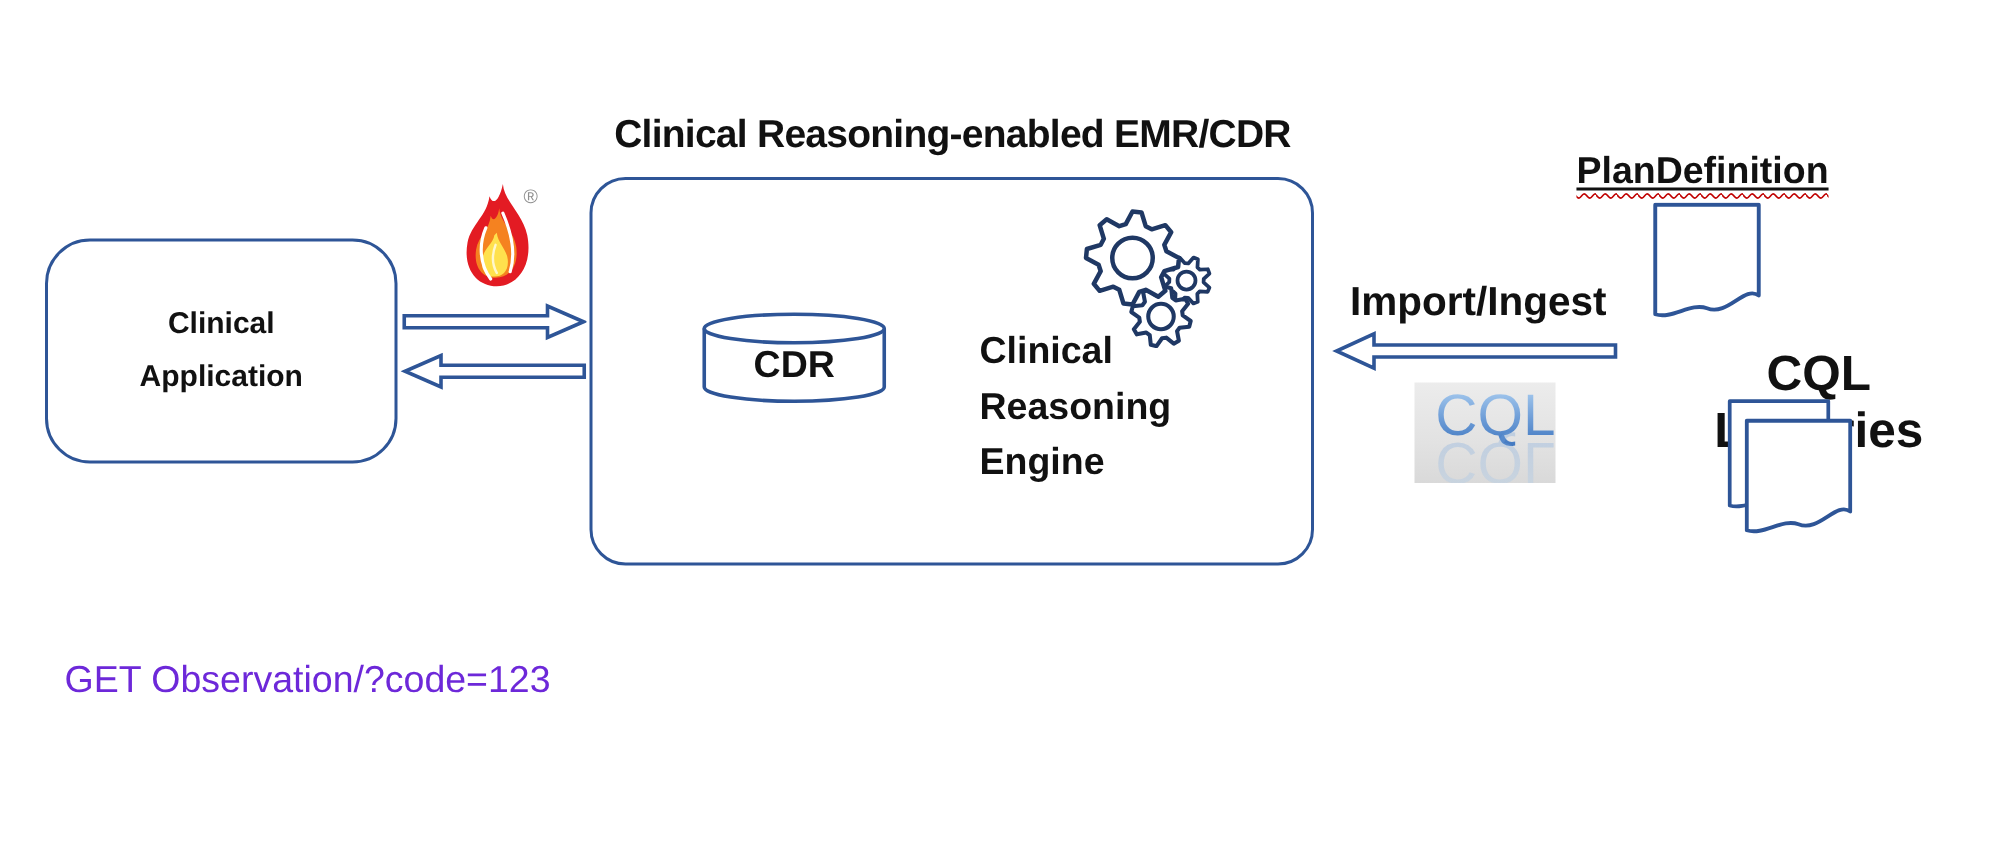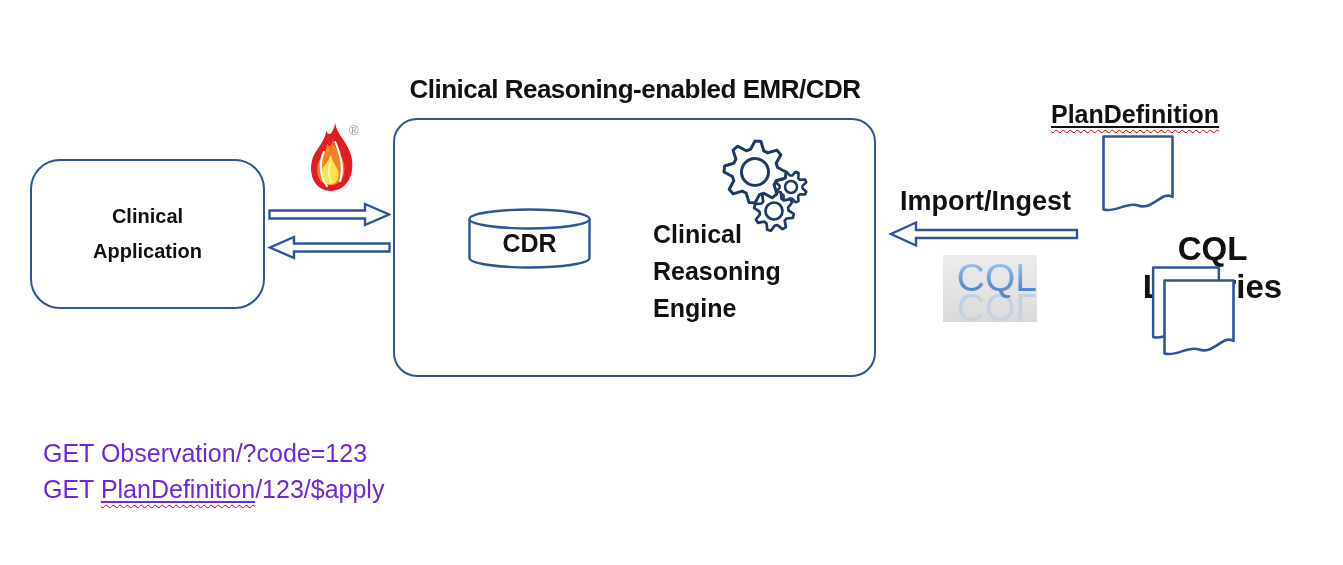--- a/index.html
+++ b/index.html
@@ -169,16 +169,15 @@
   <div class="abs cql-lib-label">CQL Libraries</div>
   <svg class="abs doc-back" width="72" height="80" viewBox="0 0 72 84">
     <path d="M1.5,1.5 L70.5,1.5 L70.5,62 C61,55 50,76 36,70.5 C25,66.5 13,78 1.5,74.5 Z" fill="#ffffff" stroke="#2E5597" stroke-width="2.6" stroke-linejoin="round"></path>
   </svg>
   <svg class="abs doc-front" width="72" height="86" viewBox="0 0 72 84">
     <path d="M1.5,1.5 L70.5,1.5 L70.5,62 C61,55 50,76 36,70.5 C25,66.5 13,78 1.5,74.5 Z" fill="#ffffff" stroke="#2E5597" stroke-width="2.6" stroke-linejoin="round"></path>
   </svg>
 
   <div class="abs api-lines">
     <div><span>GET Observation/?code=123</span><span class="sq"><span class="ul"></span></span><span></span></div>
-    <div><span>GET </span><span class="sq"><span class="ul">PlanDefinition</span></span><span>/123/$apply</span></div>
   </div>
 
 </div>
 
 </body></html>

